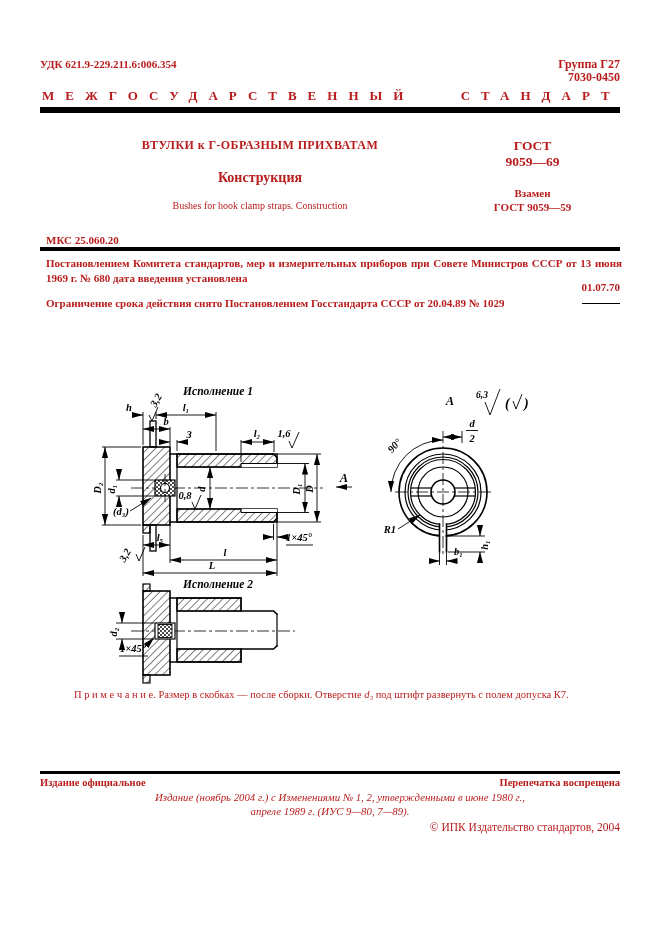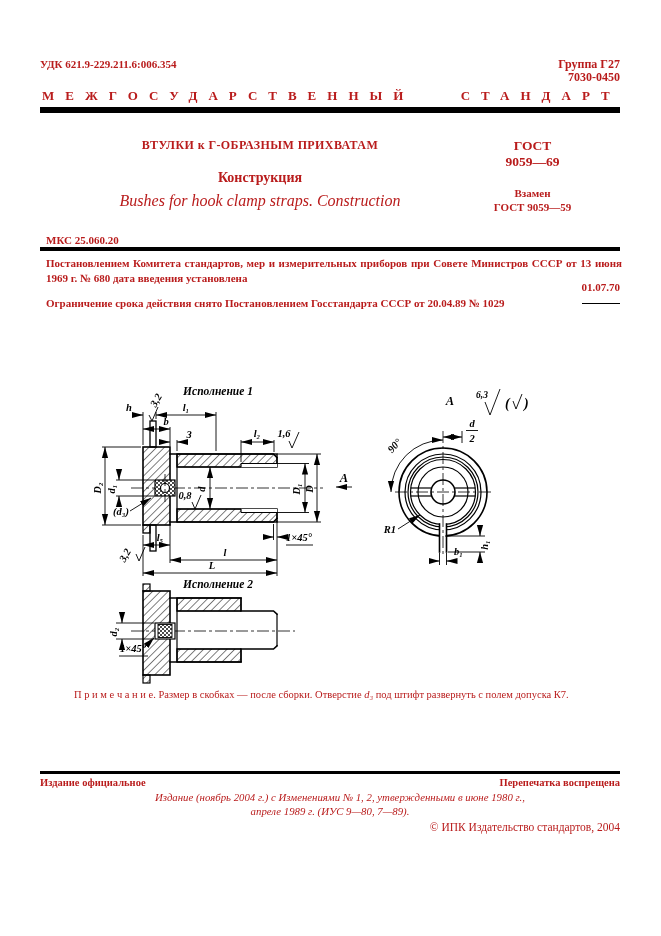--- a/index.html
+++ b/index.html
@@ -13,21 +13,21 @@
   .udk{font-weight:bold;font-size:11px;}
   .hdr-right{text-align:right;font-weight:bold;font-size:12px;line-height:13px;}
   .std-type{top:88px;left:42px;font-weight:bold;font-size:13px;letter-spacing:11px;word-spacing:32px;white-space:nowrap;}
   .rule{background:#000;}
   .r1{top:107px;left:40px;width:580px;height:6px;}
   .r2{top:247px;left:40px;width:580px;height:3.5px;}
   .r3{top:771px;left:40px;width:580px;height:3px;}
   .title-left{top:138px;left:75px;width:370px;text-align:center;}
   .t1{font-weight:bold;font-size:12px;letter-spacing:.4px;}
   .t2{font-weight:bold;font-size:14px;margin-top:17px;}
-  .t3{font-size:16px;margin-top:6px;font-style:italic;}
+  .t3{font-size:10px;margin-top:14px;}
   .title-right{top:138px;left:445px;width:175px;text-align:center;font-weight:bold;}
   .g1{font-size:13.5px;line-height:16px;}
   .g2{font-size:11px;line-height:13.5px;margin-top:17px;}
   .mks{top:234px;left:46px;font-size:11px;font-weight:bold;}
   .enact{top:256px;left:46px;width:576px;font-weight:bold;font-size:11px;line-height:14.5px;text-align:justify;}
   .enact-date{top:281px;right:41px;font-weight:bold;font-size:11px;}
   .enact-date span{border-bottom:1.5px solid #000;padding-bottom:10px;}
   .enact-limit{top:297px;left:46px;width:576px;font-weight:bold;font-size:11px;}
   .bodytext{top:320px;left:43px;width:578px;font-size:11.5px;line-height:16.5px;}
   .bodytext p{margin:0;text-indent:28px;}

